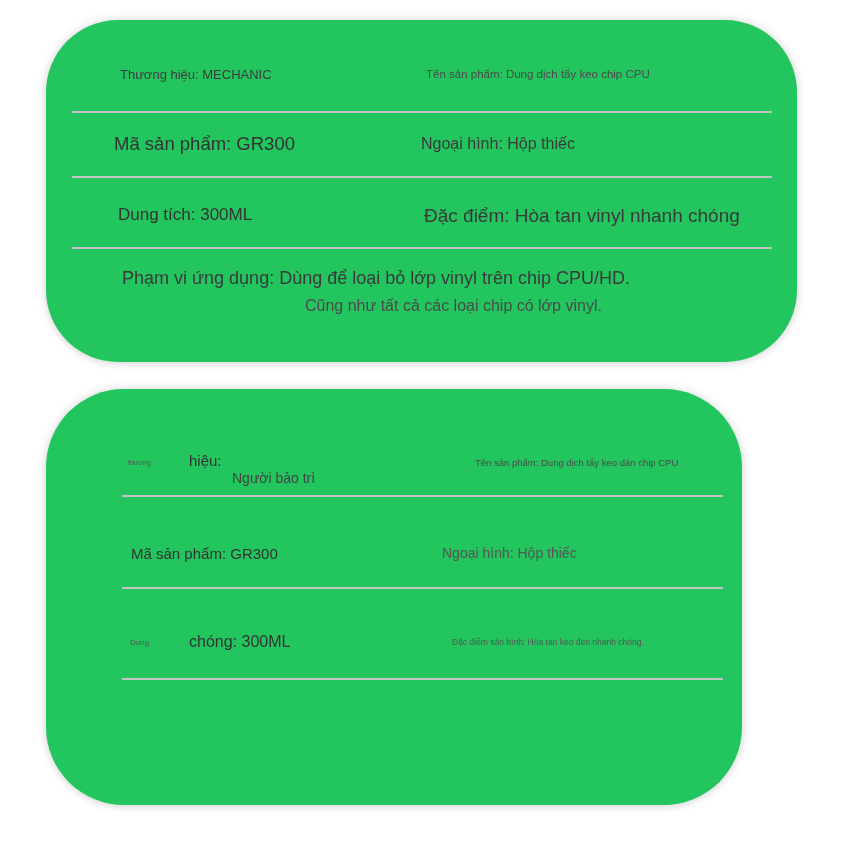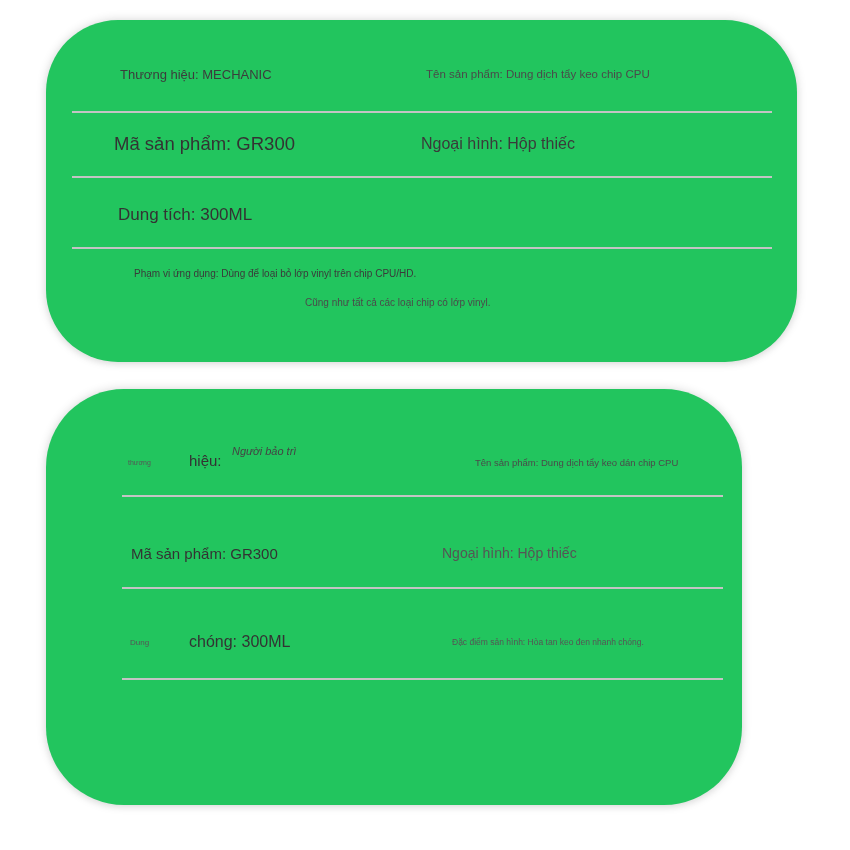--- a/index.html
+++ b/index.html
@@ -22,30 +22,31 @@
 <div class="card card1">
   <span class="t" style="left:74px;top:48px;font-size:13px;color:#3c3c3c;">Thương hiệu: MECHANIC</span>
   <span class="t" style="left:380px;top:49px;font-size:11.5px;color:#4a4a4a;">Tên sản phẩm: Dung dịch tẩy keo chip CPU</span>
   <div class="rule" style="left:26px;top:91px;width:700px;"></div>
 
   <span class="t" style="left:68px;top:115px;font-size:18.5px;color:#333;">Mã sản phẩm: GR300</span>
   <span class="t" style="left:375px;top:116px;font-size:16px;color:#3a3a3a;">Ngoại hình: Hộp thiếc</span>
   <div class="rule" style="left:26px;top:156px;width:700px;"></div>
 
   <span class="t" style="left:72px;top:186px;font-size:17px;color:#333;">Dung tích: 300ML</span>
+  <span class="t" style="left:378px;top:186px;font-size:19px;color:#3a3a3a;">Đặc điểm: Hòa tan vinyl nhanh chóng</span>
   <div class="rule" style="left:26px;top:227px;width:700px;"></div>
 
-  <span class="t" style="left:88px;top:249px;font-size:10px;color:#3a3a3a;text-align:center;">Phạm vi ứng dụng: Dùng để loại bỏ lớp vinyl trên chip CPU/HD.</span>
-  <span class="t" style="left:259px;top:278px;font-size:10px;color:#4a4a4a;">Cũng như tất cả các loại chip có lớp vinyl.</span>
+  <span class="t" style="left:76px;top:249px;font-size:18px;color:#3a3a3a;text-align:center;">Phạm vi ứng dụng: Dùng để loại bỏ lớp vinyl trên chip CPU/HD.</span>
+  <span class="t" style="left:259px;top:278px;font-size:16px;color:#4a4a4a;">Cũng như tất cả các loại chip có lớp vinyl.</span>
 </div>
 
 <div class="card card2">
   <span class="t" style="left:82px;top:70px;font-size:7px;color:#555;">thương</span>
   <span class="t" style="left:143px;top:64px;font-size:15px;color:#333;">hiệu:</span>
-  <span class="t" style="left:186px;top:57px;font-size:11px;color:#444;font-style:italic;">Người bảo trì</span>
+  <span class="t" style="left:186px;top:82px;font-size:14px;color:#444;">Người bảo trì</span>
   <span class="t" style="left:429px;top:69px;font-size:9.5px;color:#4a4a4a;">Tên sản phẩm: Dung dịch tẩy keo dán chip CPU</span>
   <div class="rule" style="left:76px;top:106px;width:601px;"></div>
 
   <span class="t" style="left:85px;top:157px;font-size:15px;color:#333;">Mã sản phẩm: GR300</span>
   <span class="t" style="left:396px;top:157px;font-size:14px;color:#555;">Ngoại hình: Hộp thiếc</span>
   <div class="rule" style="left:76px;top:198px;width:601px;"></div>
 
   <span class="t" style="left:84px;top:250px;font-size:8px;color:#555;">Dung</span>
   <span class="t" style="left:143px;top:245px;font-size:16px;color:#333;">chóng: 300ML</span>
   <span class="t" style="left:406px;top:249px;font-size:8.5px;color:#555;">Đặc điểm sản hình: Hòa tan keo đen nhanh chóng.</span>

